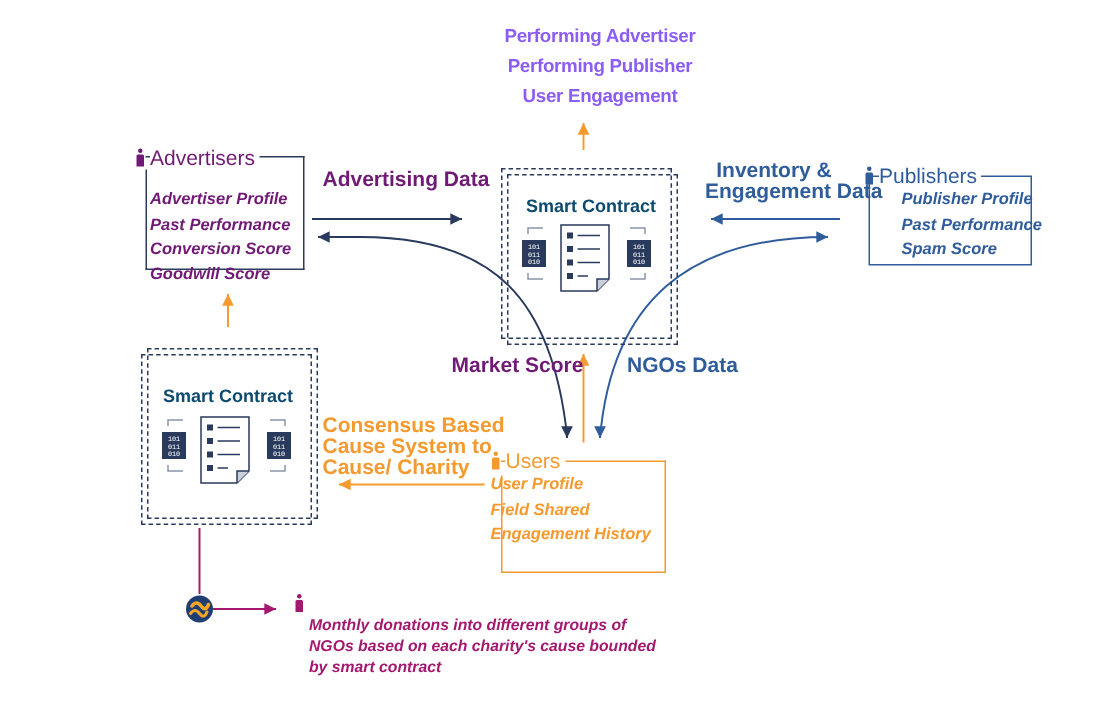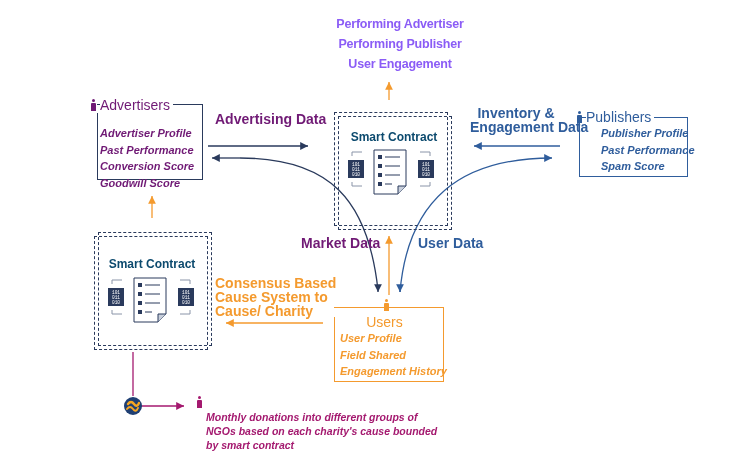--- a/index.html
+++ b/index.html
@@ -135,22 +135,22 @@
     <span style="background:#fff; padding-right:3px;">Publishers</span>
   </div>
   <div style="position:absolute; left:3px; top:8px; width:109px; height:60px; border:1px solid #2f5d9c; border-top-left-radius:0; box-sizing:border-box; border-top:1px solid #2f5d9c;"></div>
   <div style="position:relative; margin-left:25px;">
     <div class="item blue">Publisher Profile</div>
     <div class="item blue">Past Performance</div>
     <div class="item blue">Spam Score</div>
   </div>
 </div>
 
-<div class="abs label navy" style="left:301px; top:236px;">Market Data</div>
-<div class="abs label blue" style="left:418px; top:236px;">User Data</div>
+<div class="abs label navy" style="left:301px; top:236px;">Market Score</div>
+<div class="abs label blue" style="left:418px; top:236px;">NGOs Data</div>
 
 <div class="abs" style="left:98px; top:232px; width:112px; height:112px; border:1px dashed #2a3a5c;"></div>
 <div class="abs" style="left:94px; top:236px; width:112px; height:112px; border:1px dashed #2a3a5c;"></div>
 <div class="abs sc-title" style="left:96px; top:257px; width:112px;">Smart Contract</div>
 <svg class="abs" style="left:104px; top:276px;" width="96" height="50">
   <g>
     <rect x="4" y="12" width="16" height="18" fill="#2a3a5c"></rect>
     <text x="12" y="18" font-size="4.5" fill="#fff" text-anchor="middle" font-family="Liberation Mono, monospace">101</text>
     <text x="12" y="23" font-size="4.5" fill="#fff" text-anchor="middle" font-family="Liberation Mono, monospace">011</text>
     <text x="12" y="28" font-size="4.5" fill="#fff" text-anchor="middle" font-family="Liberation Mono, monospace">010</text>
@@ -177,27 +177,27 @@
   <path d="M86,8 L86,4 L76,4 M86,34 L86,38 L76,38" fill="none" stroke="#8a94a8" stroke-width="1"></path>
 </svg>
 
 <div class="abs label orange" style="left:215px; top:276px;">
   <div>Consensus Based</div>
   <div>Cause System to</div>
   <div>Cause/ Charity</div>
 </div>
 
 <div class="abs" style="left:327px; top:299px; width:118px;">
-  <div class="box-title orange" style="position:relative; z-index:2;flex-direction:column;">
+  <div class="box-title orange" style="position:relative; z-index:2;">
     <span class="person"></span>
     <span style="background:#fff; padding-right:3px;">Users</span>
   </div>
   <div style="position:absolute; left:7px; top:8px; width:110px; height:75px; border:1px solid #f49a2e; border-left:none; box-sizing:border-box;"></div>
   <div style="position:absolute; left:7px; top:18px; width:1px; height:65px; background:#f49a2e;"></div>
-  <div style="position:relative; margin-left:13px;">
+  <div style="position:relative; ">
     <div class="item orange">User Profile</div>
     <div class="item orange">Field Shared</div>
     <div class="item orange">Engagement History</div>
   </div>
 </div>
 
 <div class="abs" style="left:196px; top:396px;">
   <div class="box-title purple">
     <span class="person"></span>
   </div>

